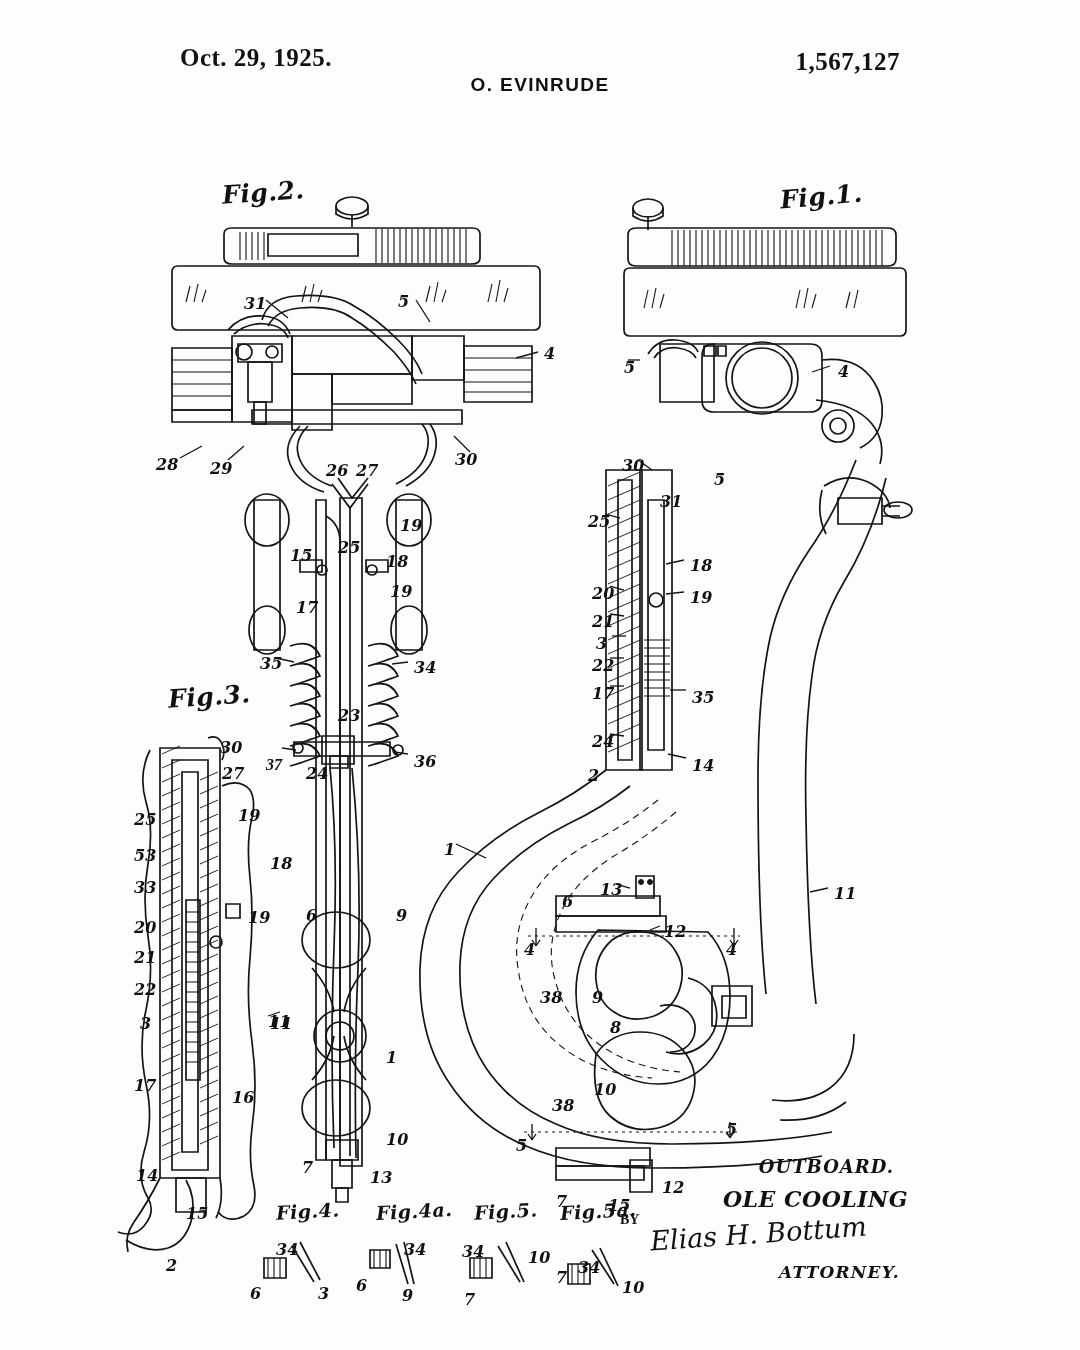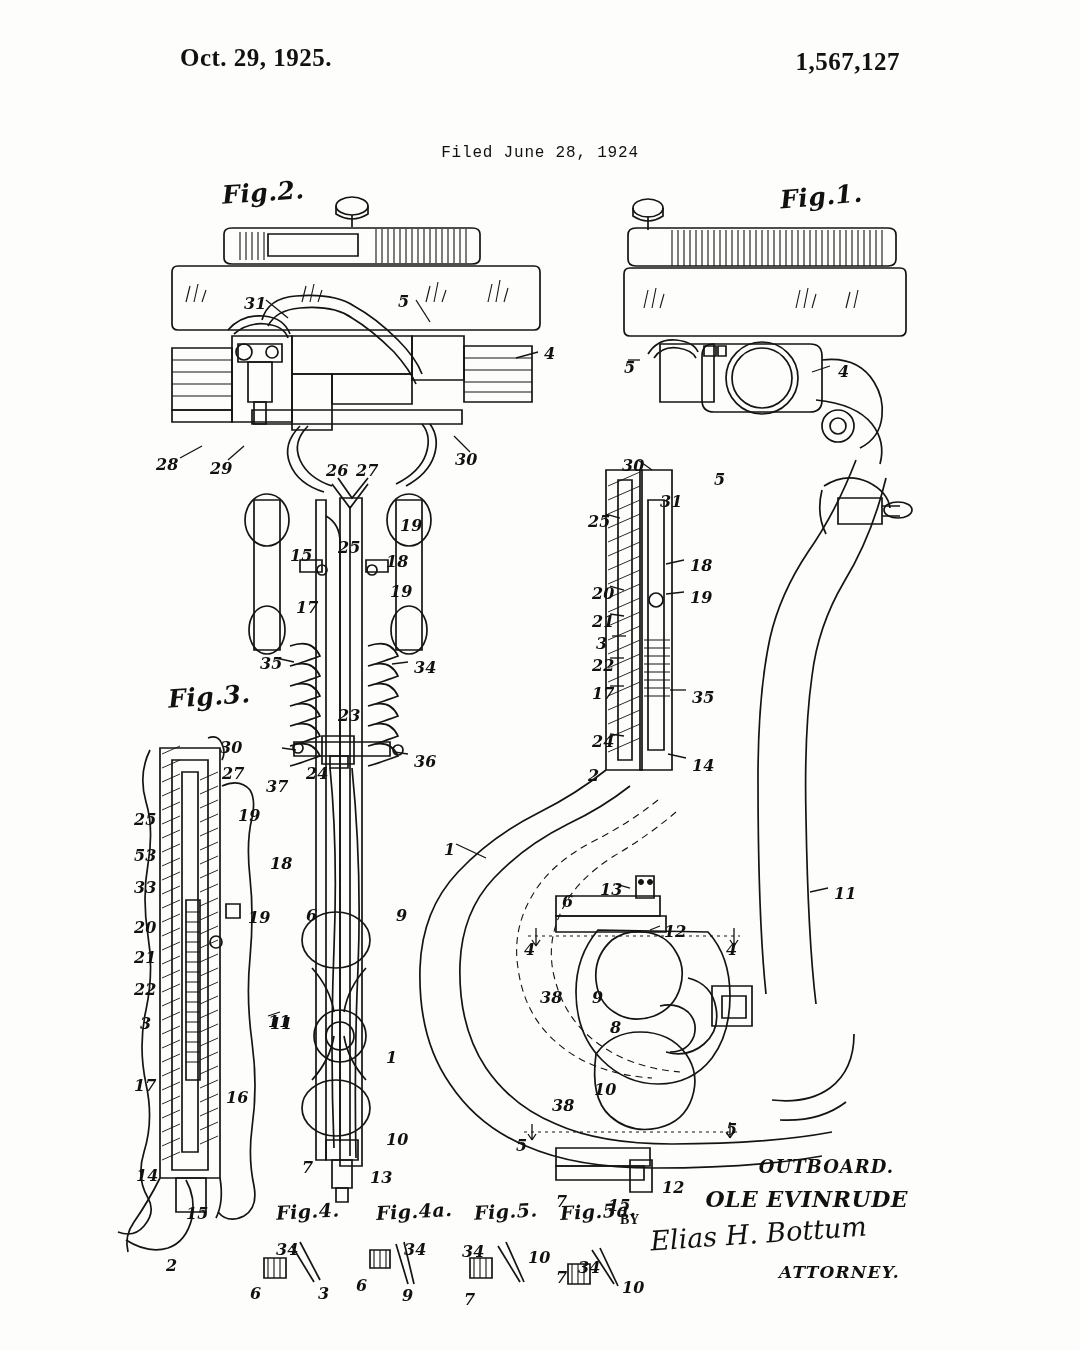--- a/index.html
+++ b/index.html
@@ -149,21 +149,21 @@
   .hatch { fill: none; stroke: #141414; stroke-width: 0.9; }
   .lead { fill: none; stroke: #141414; stroke-width: 1.3; }
 </style>
 </head>
 <body>
 
 <div class="page">
 
   <div class="hdr-date">Oct. 29, 1925.</div>
   <div class="hdr-patnum">1,567,127</div>
-  <div class="hdr-filed">Filed June 28, 1924</div>
+  <div class="hdr-inventor">O. EVINRUDE</div>
 
   <svg class="drawing" viewBox="0 0 1080 1350">
 
     <g>
 
       <ellipse class="ln" cx="352" cy="206" rx="16" ry="9"></ellipse>
       <path class="ln" d="M336 206 v8 q16 10 32 0 v-8"></path>
       <path class="ln" d="M352 215 v12"></path>
 
       <path class="ln" d="M232 228 h240 q8 0 8 6 v24 q0 6 -8 6 h-240 q-8 0 -8 -6 v-24 q0 -6 8 -6 z"></path>
@@ -588,21 +588,21 @@
       <div class="ref" style="left: 455px; top: 450px;">30</div>
       <div class="ref" style="left: 400px; top: 516px;">19</div>
       <div class="ref" style="left: 338px; top: 538px;">25</div>
       <div class="ref" style="left: 290px; top: 546px;">15</div>
       <div class="ref" style="left: 386px; top: 552px;">18</div>
       <div class="ref" style="left: 390px; top: 582px;">19</div>
       <div class="ref" style="left: 296px; top: 598px;">17</div>
       <div class="ref" style="left: 260px; top: 654px;">35</div>
       <div class="ref" style="left: 414px; top: 658px;">34</div>
       <div class="ref" style="left: 338px; top: 706px;">23</div>
-      <div class="ref" style="left: 266px; top: 777px;">37</div>
+      <div class="ref" style="left: 266px; top: 756px; font-family: Liberation Serif, serif;">37</div>
       <div class="ref" style="left: 414px; top: 752px;">36</div>
       <div class="ref" style="left: 306px; top: 764px;">24</div>
       <div class="ref" style="left: 306px; top: 906px;">6</div>
       <div class="ref" style="left: 396px; top: 906px;">9</div>
       <div class="ref" style="left: 268px; top: 1012px;">11</div>
       <div class="ref" style="left: 386px; top: 1048px;">1</div>
       <div class="ref" style="left: 386px; top: 1130px;">10</div>
       <div class="ref" style="left: 302px; top: 1158px;">7</div>
       <div class="ref" style="left: 370px; top: 1168px;">13</div>
       <div class="ref" style="left: 220px; top: 738px;">30</div>
@@ -612,21 +612,21 @@
       <div class="ref" style="left: 134px; top: 846px;">53</div>
       <div class="ref" style="left: 270px; top: 854px;">18</div>
       <div class="ref" style="left: 134px; top: 878px;">33</div>
       <div class="ref" style="left: 248px; top: 908px;">19</div>
       <div class="ref" style="left: 134px; top: 918px;">20</div>
       <div class="ref" style="left: 134px; top: 948px;">21</div>
       <div class="ref" style="left: 134px; top: 980px;">22</div>
       <div class="ref" style="left: 140px; top: 1014px;">3</div>
       <div class="ref" style="left: 270px; top: 1014px;">11</div>
       <div class="ref" style="left: 134px; top: 1076px;">17</div>
-      <div class="ref" style="left: 226px; top: 1088px;">16</div>
+      <div class="ref" style="left: 232px; top: 1088px;">16</div>
       <div class="ref" style="left: 136px; top: 1166px;">14</div>
       <div class="ref" style="left: 186px; top: 1204px;">15</div>
       <div class="ref" style="left: 166px; top: 1256px;">2</div>
       <div class="ref" style="left: 624px; top: 358px;">5</div>
       <div class="ref" style="left: 838px; top: 362px;">4</div>
       <div class="ref" style="left: 622px; top: 456px;">30</div>
       <div class="ref" style="left: 714px; top: 470px;">5</div>
       <div class="ref" style="left: 660px; top: 492px;">31</div>
       <div class="ref" style="left: 588px; top: 512px;">25</div>
       <div class="ref" style="left: 690px; top: 556px;">18</div>
@@ -665,18 +665,18 @@
       <div class="ref" style="left: 402px; top: 1286px;">9</div>
       <div class="ref" style="left: 462px; top: 1242px;">34</div>
       <div class="ref" style="left: 528px; top: 1248px;">10</div>
       <div class="ref" style="left: 464px; top: 1290px;">7</div>
       <div class="ref" style="left: 556px; top: 1268px;">7</div>
       <div class="ref" style="left: 578px; top: 1258px;">34</div>
       <div class="ref" style="left: 622px; top: 1278px;">10</div>
     </div>
 
   <div class="sig-inventor-label">OUTBOARD.</div>
-  <div class="sig-name">OLE EVINRUDE</div>
+  <div class="sig-name">OLE COOLING</div>
   <div class="sig-by">BY</div>
   <div class="sig-attorney-sign">Elias H. Bottum</div>
   <div class="sig-attorney-label">ATTORNEY.</div>
 
 </div>
 
 </body></html>

